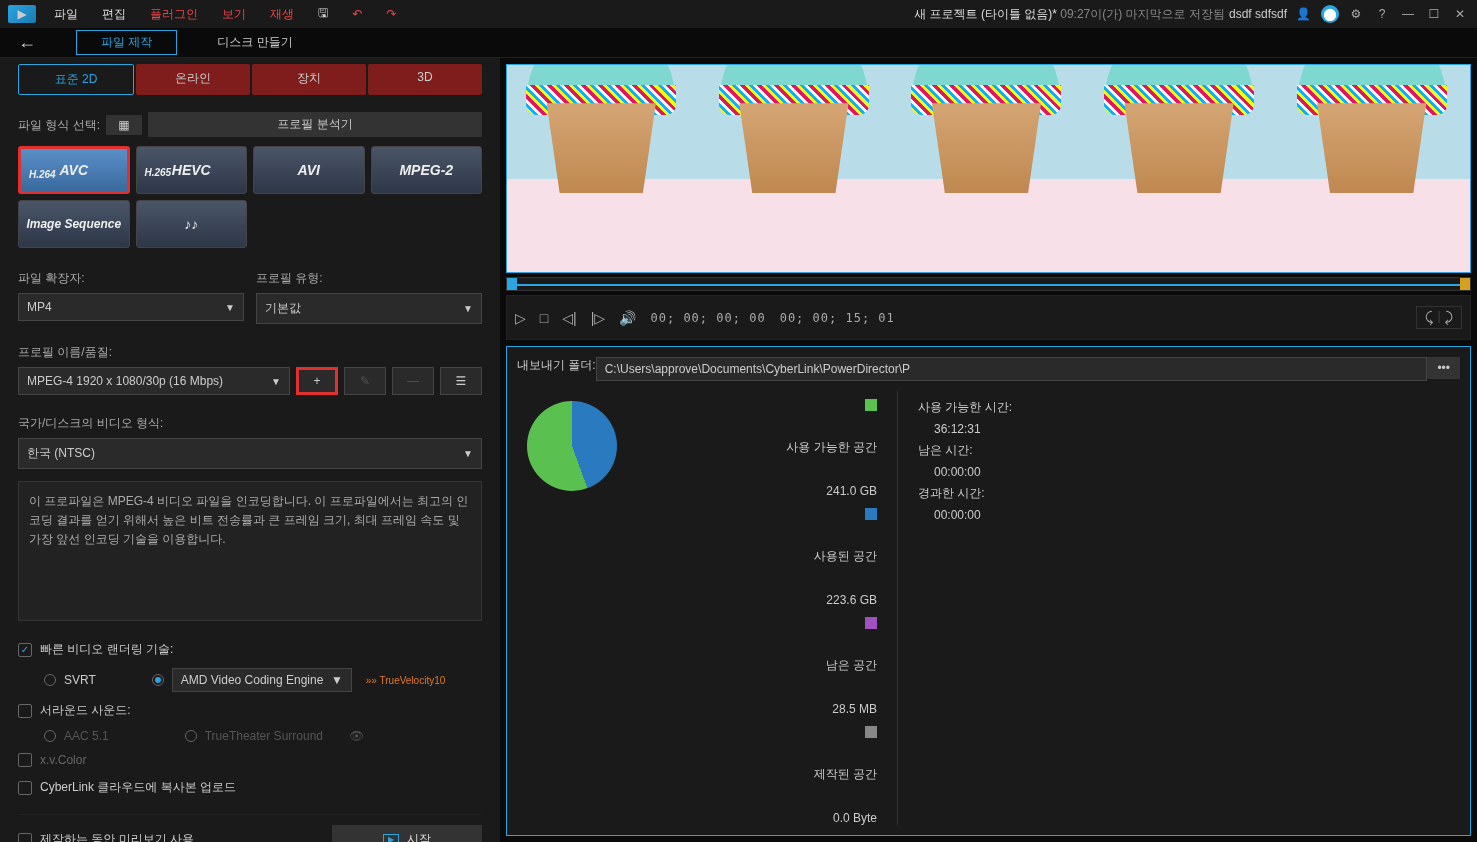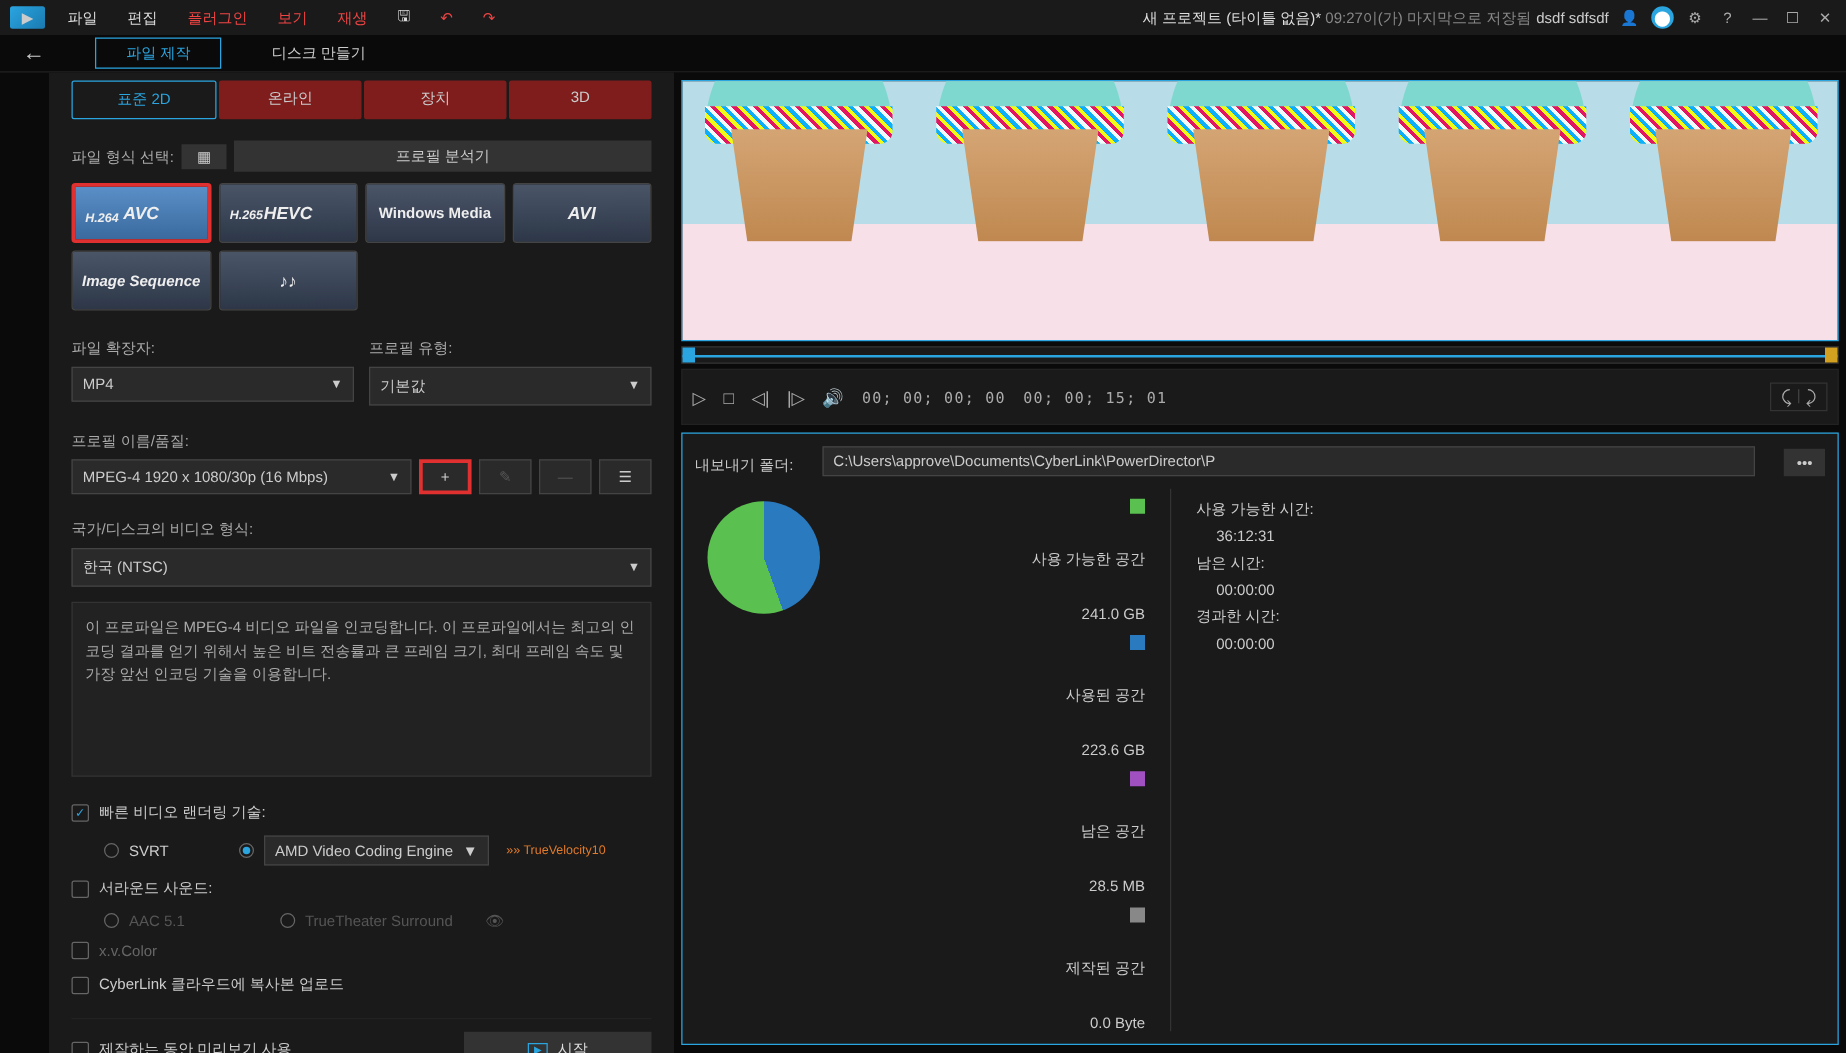--- a/index.html
+++ b/index.html
@@ -16,21 +16,21 @@
 .mb-icon { width: 18px; height: 18px; border-radius: 50%; display: flex; align-items: center; justify-content: center; cursor: pointer; color: #aaa; }
 .mb-icon.blue { background: #2aa5e0; color: #fff; }
 
 
 .subheader { height: 30px; background: #0a0a0a; display: flex; align-items: center; padding: 0 18px; gap: 40px; border-bottom: 1px solid #222; }
 .back-arrow { color: #ccc; font-size: 18px; cursor: pointer; }
 .sub-btn { padding: 3px 24px; border: 1px solid #2aa5e0; color: #2aa5e0; cursor: pointer; }
 .sub-link { color: #ccc; cursor: pointer; }
 
 
-.main { display: flex; height: calc(100% - 58px); margin-left: 39px; }
+.main { display: flex; height: calc(100% - 58px); }
 .left { width: 500px; background: #1a1a1a; padding: 6px 18px; overflow-y: auto; display:flex; flex-direction:column; }
 .right { flex: 1; background: #0a0a0a; display: flex; flex-direction: column; padding: 6px; }
 
 
 .tabs { display: flex; gap: 2px; margin-bottom: 14px; }
 .tab { flex: 1; text-align: center; padding: 6px 0; background: #7f1d1d; color: #ccc; cursor: pointer; border-radius: 2px; }
 .tab.active { background: #1a1a1a; color: #2aa5e0; border: 1px solid #2aa5e0; }
 
 
 .section-label { color: #aaa; margin: 8px 0 6px 0; font-size: 12px; }
@@ -87,21 +87,21 @@
 .tl-start { position:absolute; left:0; top:0; width:10px; height:100%; background:#2aa5e0; }
 .tl-end { position:absolute; right:0; top:0; width:10px; height:100%; background:#d4a020; }
 
 .controls { display: flex; align-items: center; gap: 14px; padding: 10px 8px; background: #1a1a1a; border:1px solid #222; margin-bottom:6px; }
 .ctrl-btn { color: #aaa; cursor: pointer; font-size: 14px; }
 .tc { font-family: monospace; color: #aaa; letter-spacing: 1px; }
 .ctrl-spacer { flex:1; }
 .ctrl-group { display:flex; gap:4px; border:1px solid #333; padding:2px 8px; }
 
 .export-panel { background: #1a1a1a; border: 1px solid #2aa5e0; padding: 10px; }
-.exp-row { display: flex; align-items: flex-end; gap: 23px; margin-bottom: 10px; }
+.exp-row { display: flex; align-items: flex-start; gap: 0; margin-bottom: 10px; }
 .exp-path { flex: 1; background: #2a2a2a; border: 1px solid #444; padding: 4px 8px; overflow:hidden; white-space:nowrap; text-overflow:ellipsis; }
 .exp-more { padding: 4px 10px; background: #333; cursor: pointer; }
 
 .stats { display: flex; gap: 20px; }
 .pie { width: 90px; height: 90px; border-radius: 50%; background: conic-gradient(#2a7ac0 0deg 160deg, #5ac050 160deg 360deg); margin:10px; }
 .legend { display: flex; flex-direction: column; gap: 10px; padding-top:8px; }
 .leg-row { display: flex; align-items: flex-end; gap: 28px; flex-direction: column; }
 .leg-sw { width: 12px; height: 12px; }
 .leg-val { margin-left:auto; width:90px; text-align:right; }
 .time-stats { display:flex; flex-direction:column; gap:6px; padding-top:8px; border-left:1px solid #333; padding-left:20px; }
@@ -160,22 +160,22 @@
 
     <div class="format-grid">
       <div class="format-btn selected">
           <span class="small">H.264</span>
           <span>AVC</span>
         </div>
       <div class="format-btn">
           <span class="small">H.265</span>
           <span>HEVC</span>
         </div>
-      <div class="format-btn" style="font-size:12px;font-style:normal;">Windows Media</div>
       <div class="format-btn">AVI</div>
+      <div class="format-btn">MPEG-2</div>
       <div class="format-btn" style="font-size:12px;">Image Sequence</div>
       <div class="format-btn audio">♪♪</div>
     </div>
 
     <div class="two-col">
       <div class="col">
         <div class="section-label">파일 확장자:</div>
         <div class="dd">
             <span>MP4</span>
             <span class="arrow">▼</span>

